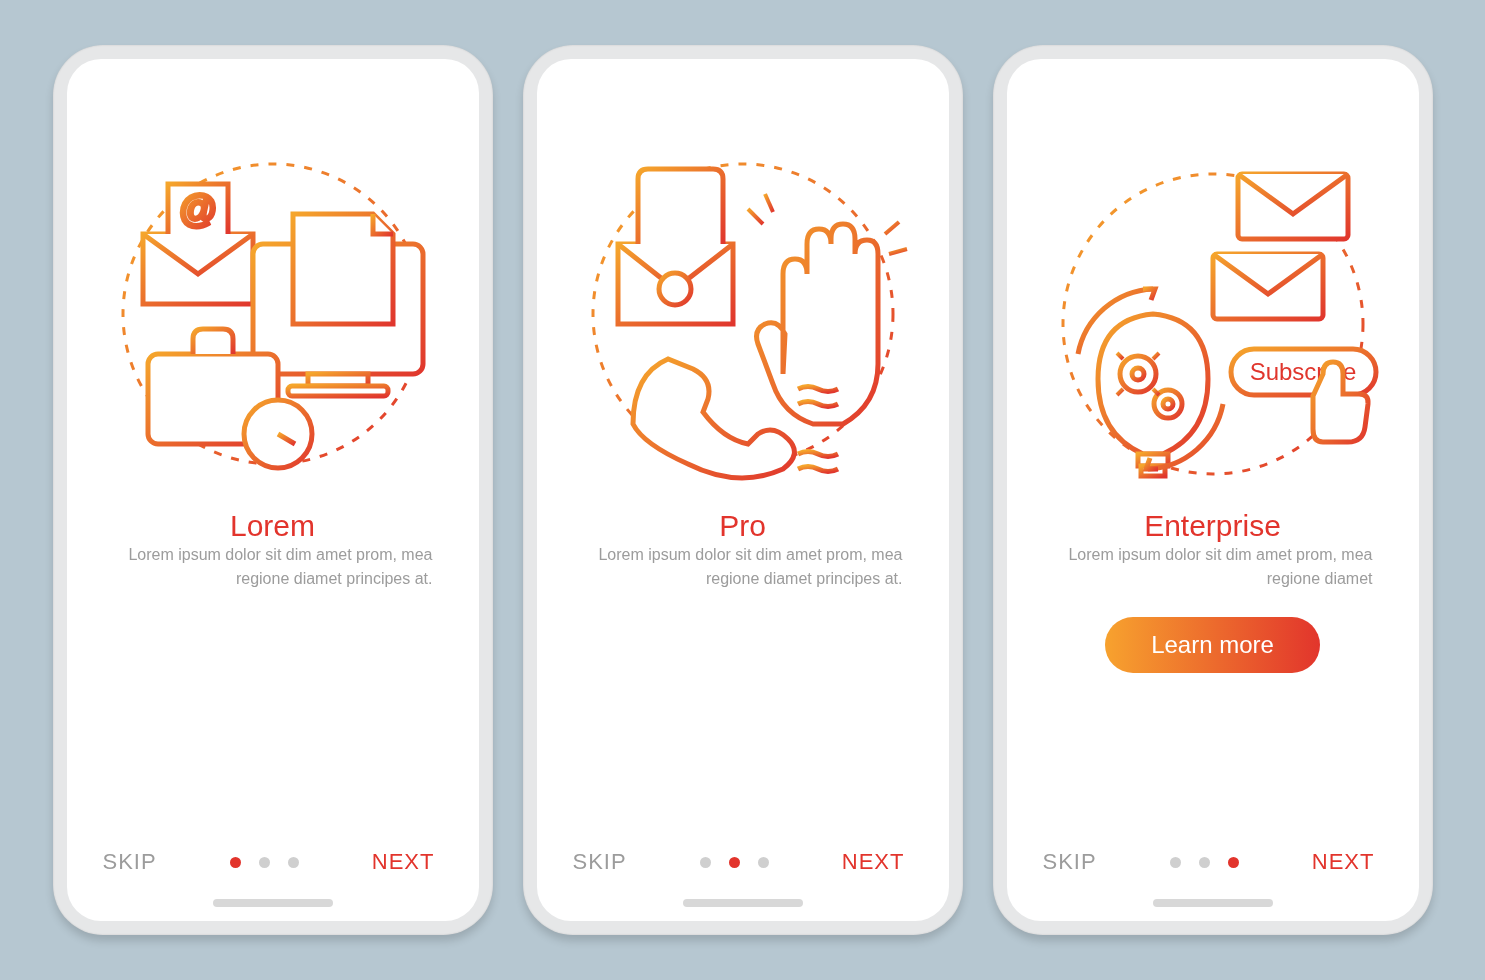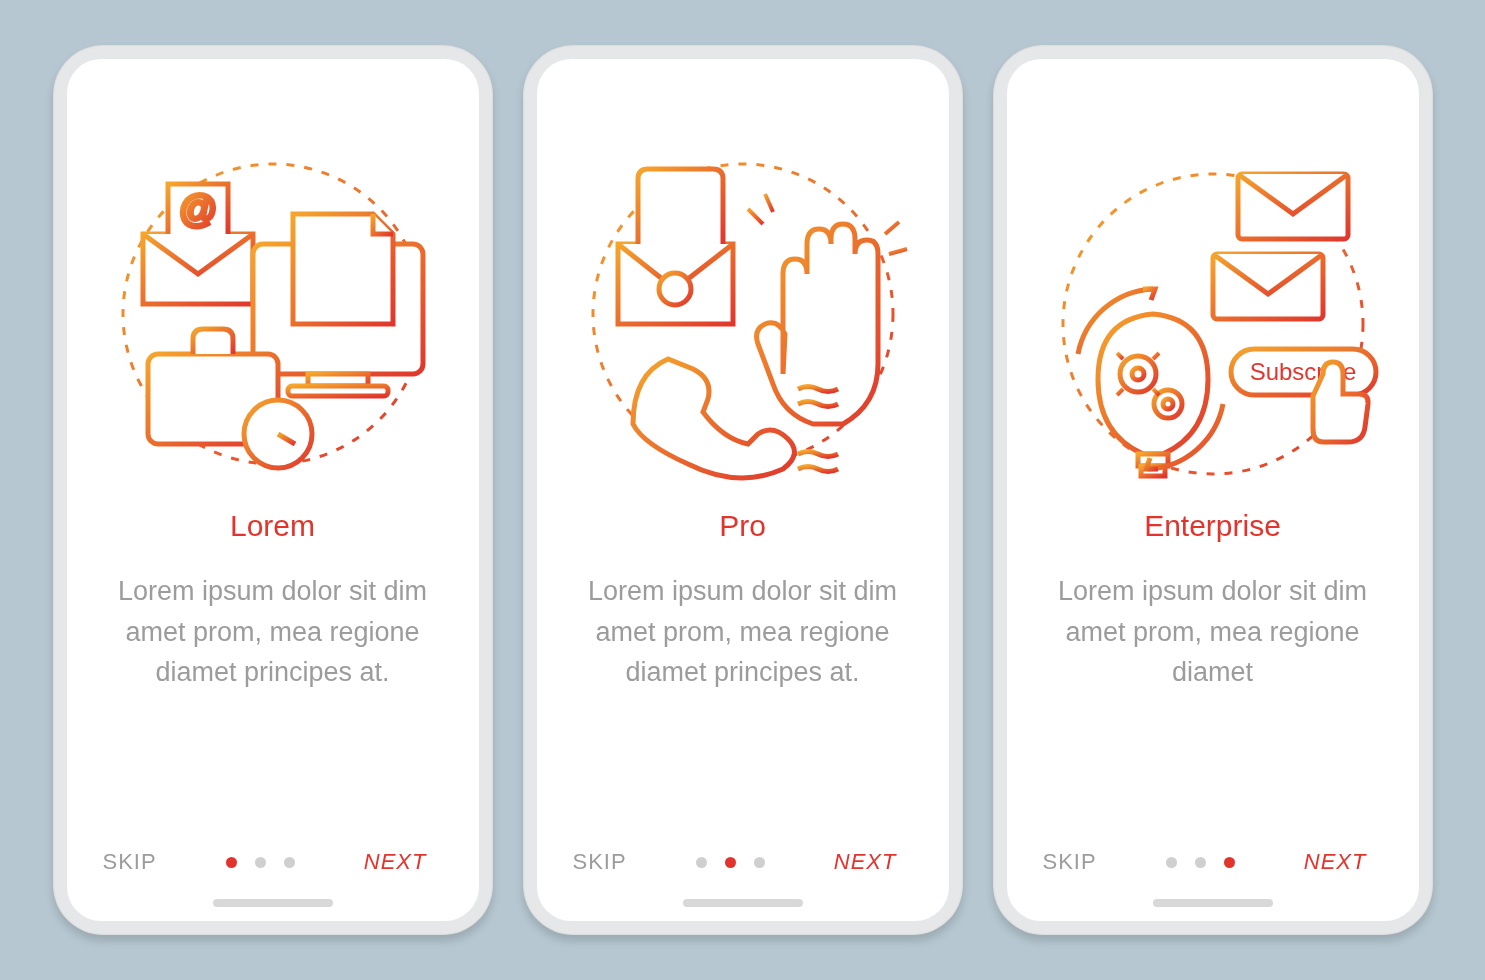--- a/index.html
+++ b/index.html
@@ -53,47 +53,46 @@
     justify-content: center;
   }
   .title {
     color: #e2342c;
     font-size: 30px;
     font-weight: 400;
     margin-top: 10px;
   }
   .desc {
     color: #9c9c9c;
-    font-size: 27px;
+    font-size: 16px;
     line-height: 1.5;
-    text-align: center;
-    margin-top: 28px;
+    text-align: right;
     max-width: 320px;
   }
   .cta {
     margin-top: 26px;
     background: linear-gradient(90deg, #f7a22e, #e2352c);
     color: #fff;
     font-size: 24px;
     border: none;
     border-radius: 40px;
     padding: 14px 46px;
     cursor: pointer;
   }
   .footer {
     position: absolute;
     bottom: 46px;
-    left: 0; right: 16px;
+    left: 0; right: 8px;
     padding: 0 36px;
     display: flex;
     align-items: center;
     justify-content: space-between;
   }
   .skip { color: #9c9c9c; font-size: 22px; letter-spacing: 1px; cursor: pointer; }
-  .next { color: #e2342c; font-size: 22px; letter-spacing: 1px; cursor: pointer; font-style: italic; }
+  .next { color: #e2342c; font-size: 22px; letter-spacing: 1px; cursor: pointer; }
   .dots { display: flex; gap: 18px; }
   .dots .d { width: 11px; height: 11px; border-radius: 50%; background: #cfcfcf; }
   .dots .d.active { background: #e2342c; }
   .homebar {
     position: absolute;
     bottom: 14px;
     left: 50%;
     transform: translateX(-50%);
     width: 120px; height: 8px;
     background: #d8d8d8;
@@ -303,20 +302,21 @@
           <rect x="188" y="205" width="145" height="46" rx="23"></rect>
         </g>
         <text x="260" y="236" text-anchor="middle" font-size="24" fill="#e0362d">Subscribe</text>
         <g stroke="url(#g3)" stroke-width="5" fill="#fff">
           <path d="M270 252 L270 285 Q270 298 280 298 L305 298 Q320 298 322 283 L325 260 Q326 250 316 250 L300 250 L300 230 Q300 218 290 218 Q280 218 280 230 Z"></path>
         </g>
       </svg>
     </div>
     <h2 class="title">Enterprise</h2>
     <p class="desc">Lorem ipsum dolor sit dim amet prom, mea regione diamet</p>
+    <button class="cta">Learn more</button>
     <div class="footer">
       <span class="skip">SKIP</span>
       <div class="dots">
         <span class="d"></span>
         <span class="d"></span>
         <span class="d active"></span>
       </div>
       <span class="next">NEXT</span>
     </div>
     <div class="homebar"></div>

